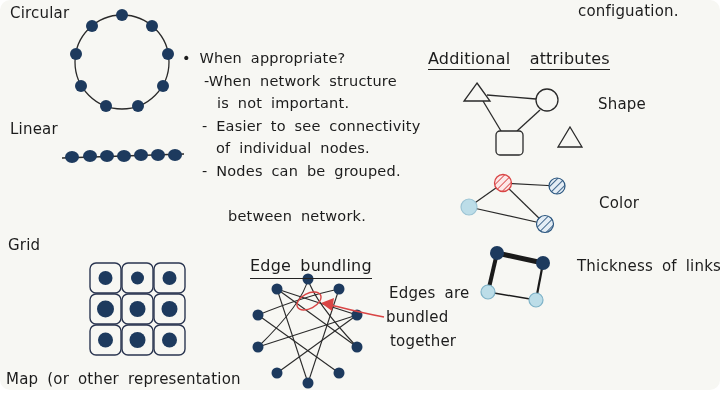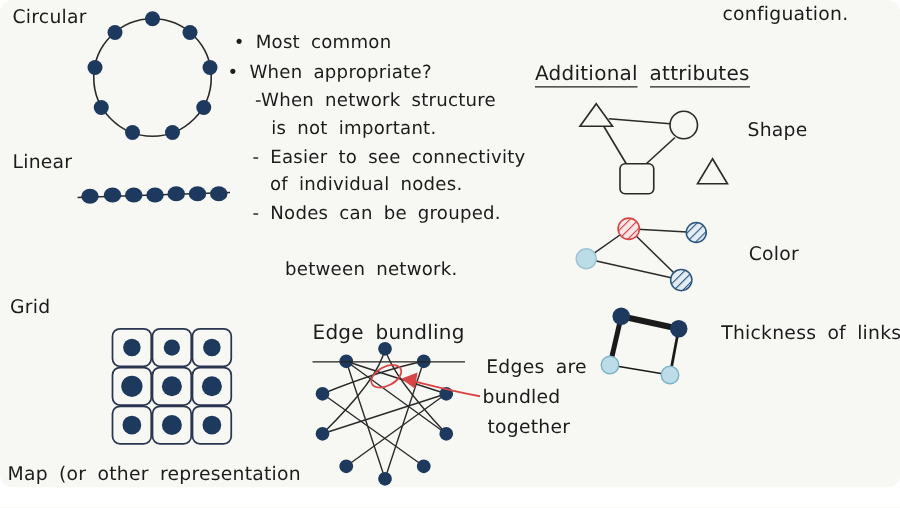--- a/index.html
+++ b/index.html
@@ -9,24 +9,24 @@
     background:#f7f7f3; overflow:hidden; border-radius:10px;
     font-family:"DejaVu Sans", sans-serif; color:#1c1c1c;
   }
   .sketch { position:absolute; left:0; top:0; }
   .txt {
     position:absolute; font-size:15px; letter-spacing:0.2px;
     word-spacing:4px; white-space:nowrap; color:#1c1c1c;
   }
   .small { font-size:14.5px; }
   .bullet::before { content:"\2022\00a0"; }
-  .underline { border-bottom:1.6px solid #222; padding-bottom:14px; }
+  .underline { border-bottom:1.6px solid #222; padding-bottom:3px; }
   .heading { font-size:16px; }
   .attr-heading span { border-bottom:1.6px solid #222; padding-bottom:1px; }
-  .attr-heading span + span { }
+  .attr-heading span + span { margin-left:10px; }
 </style>
 </head>
 <body>
 
 <div class="canvas">
 
   <svg class="sketch" width="720" height="406" viewBox="0 0 720 406">
     <defs>
       <pattern id="hatchRed" width="5" height="5" patternUnits="userSpaceOnUse" patternTransform="rotate(45)">
         <rect width="5" height="5" fill="#fce8e8"></rect>
@@ -160,21 +160,20 @@
     </g>
   </svg>
 
   <div class="txt" style="left:10px; top:4px">Circular</div>
   <div class="txt" style="left:10px; top:120px">Linear</div>
   <div class="txt" style="left:8px;  top:236px">Grid</div>
   <div class="txt" style="left:6px;  top:370px">Map (or other representation</div>
 
   <div class="txt" style="left:578px; top:2px">configuation.</div>
 
-  <div class="txt small bullet" style="left:187px; top:26px">Most common</div>
   <div class="txt small" style="left:204px; top:73px">-When network structure</div>
   <div class="txt small bullet" style="left:182px; top:50px">When appropriate?</div>
   <div class="txt small" style="left:217px; top:95px">is not important.</div>
   <div class="txt small" style="left:202px; top:118px">- Easier to see connectivity</div>
   <div class="txt small" style="left:202px; top:163px">- Nodes can be grouped.</div>
   <div class="txt small" style="left:216px; top:140px">of individual nodes.</div>
   <div class="txt small" style="left:228px; top:208px">between network.</div>
 
   <div class="txt heading underline" style="left:250px; top:256px">Edge bundling</div>
   <div class="txt" style="left:389px; top:284px">Edges are</div>

